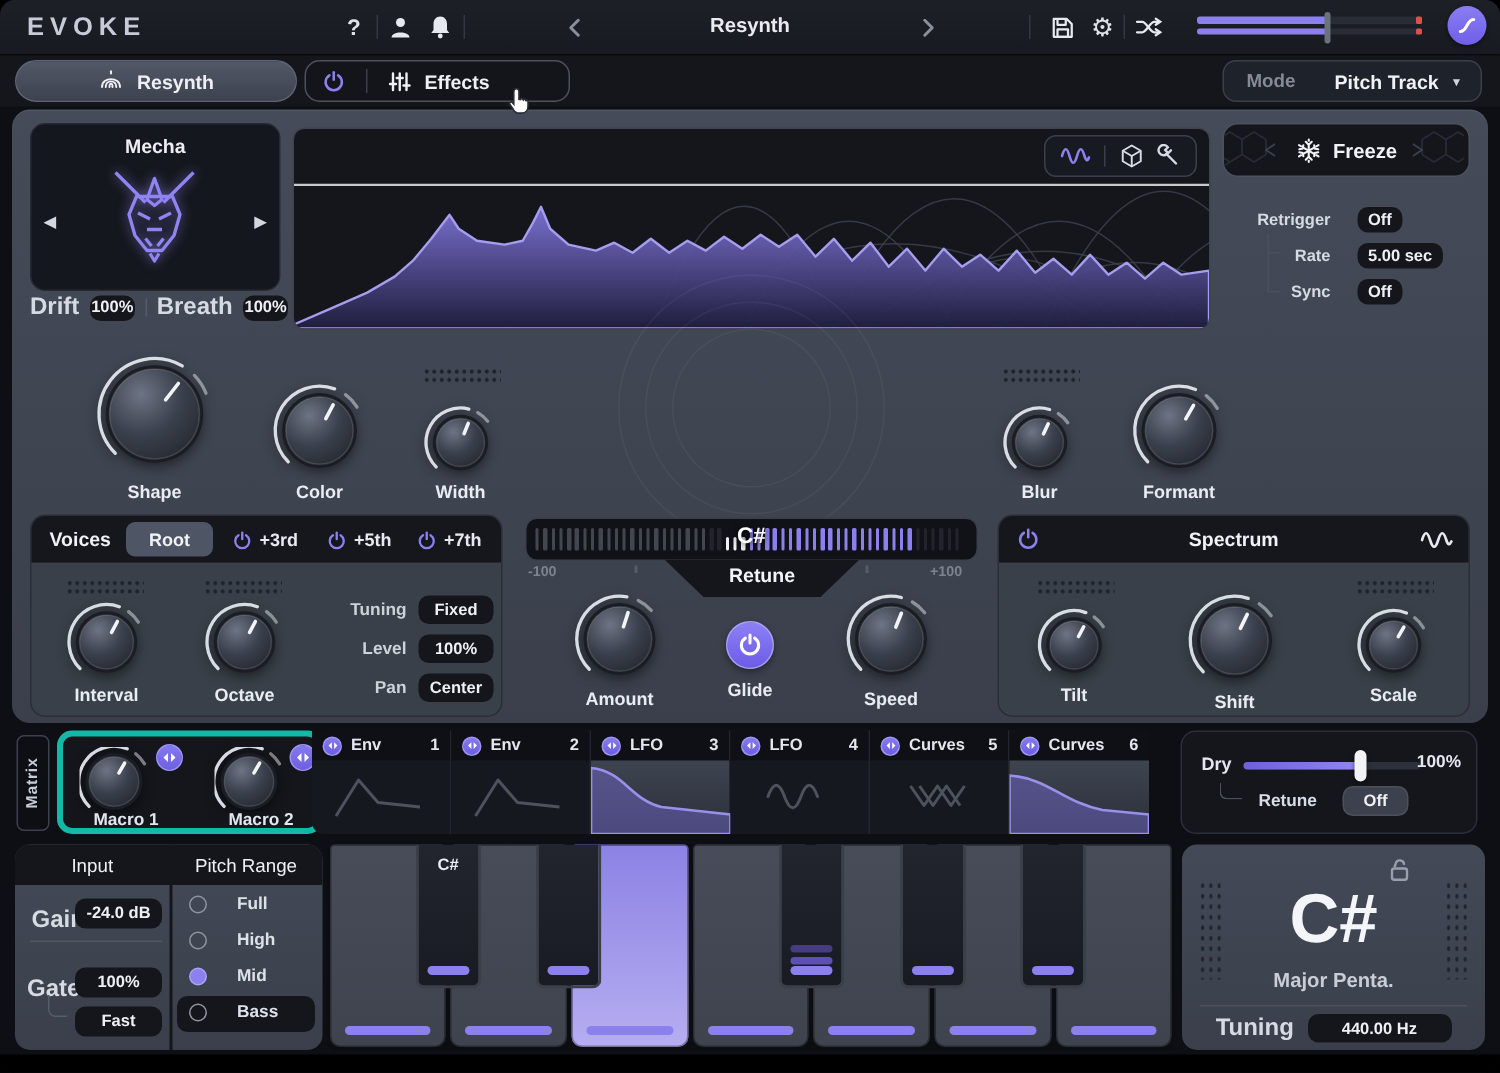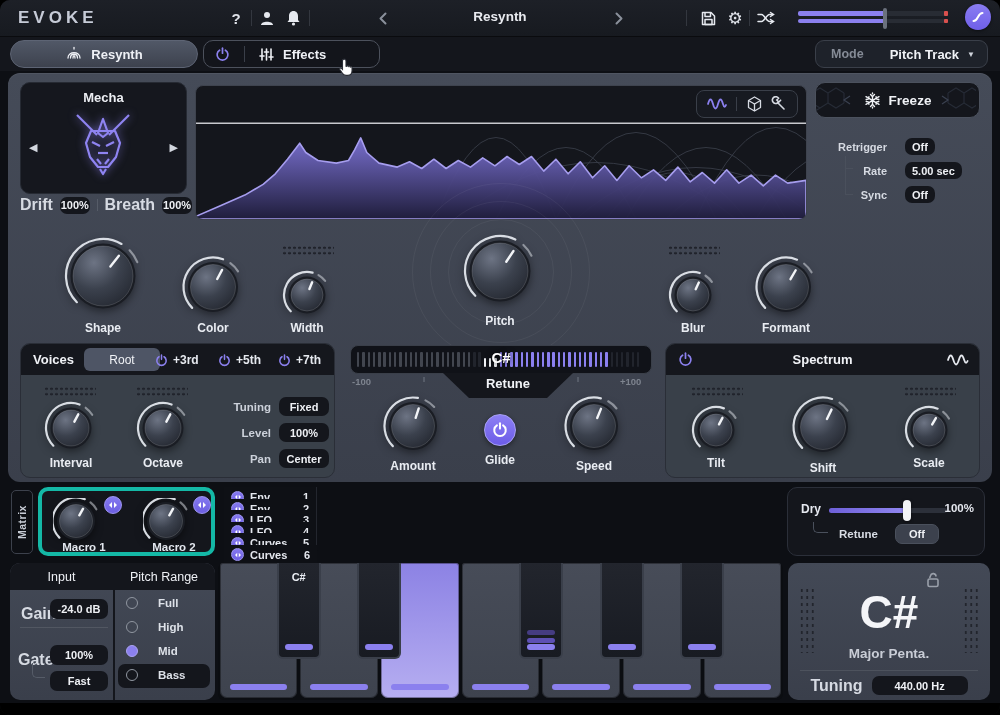--- a/index.html
+++ b/index.html
@@ -45,41 +45,41 @@
   .knob-wrap{position:absolute;cursor:pointer;}
   .knob-wrap svg{filter:drop-shadow(0 3px 4px rgba(0,0,0,.45));display:block;}
   .klabel{position:absolute;left:-20px;right:-20px;text-align:center;font-size:12px;font-weight:700;color:#e9ecf2;}
   .dots{position:absolute;width:52px;height:11px;background-image:radial-gradient(#20232b 1.1px,transparent 1.3px);background-size:5px 5.5px;}
   .ring{position:absolute;border:1px solid rgba(255,255,255,.05);border-radius:50%;}
   
   .subpanel{position:absolute;background:#394049;border:1px solid #2a2e37;border-radius:10px;box-sizing:border-box;}
   .subhdr{position:absolute;left:0;top:0;right:0;height:31px;background:#15171d;border-radius:9px 9px 0 0;}
   .tab-group{position:absolute;display:flex;align-items:center;gap:5px;cursor:pointer;}
   .tab-lbl{font-size:12px;font-weight:700;color:#e6e9ef;}
-  #root-tab{position:absolute;left:63px;top:4px;width:76px;height:23px;background:#4e5565;border-radius:6px;display:flex;align-items:center;justify-content:center;font-size:12px;font-weight:400;color:#f0f2f6;cursor:pointer;}
+  #root-tab{position:absolute;left:63px;top:4px;width:58px;height:23px;background:#4e5565;border-radius:6px;display:flex;align-items:center;justify-content:center;font-size:12px;font-weight:700;color:#f0f2f6;cursor:pointer;}
   .vp-row{position:absolute;left:188px;width:126px;height:19px;display:flex;align-items:center;}
   .vp-lbl{width:62px;text-align:right;font-size:11.5px;font-weight:700;color:#ccd1da;padding-right:8px;}
   .vp-box{width:50px;height:19px;}
   
   #retune-meter{position:absolute;left:342px;top:272px;width:300px;height:27px;background:#101218;border:1px solid #3a3f49;border-radius:8px;overflow:hidden;cursor:ew-resize;}
   #retune-bars{position:absolute;left:6px;top:0;width:288px;height:27px;display:flex;align-items:center;gap:2.9px;}
   .rbar{width:2.4px;border-radius:1px;flex:none;}
   #retune-note{position:absolute;left:0;top:3px;width:100%;text-align:center;font-size:15px;font-weight:700;color:#fff;text-shadow:0 0 6px rgba(0,0,0,.9);}
   #retune-tab{position:absolute;left:435px;top:300px;width:130px;height:25px;background:#14161c;clip-path:polygon(0 0,100% 0,80% 100%,20% 100%);display:flex;align-items:flex-start;justify-content:center;padding-top:3px;box-sizing:border-box;font-size:13px;font-weight:700;color:#f2f4f8;}
   .scale-mark{position:absolute;top:303px;font-size:9.5px;font-weight:700;color:#7e848f;}
   .tickmark{position:absolute;top:304px;width:1.5px;height:5px;background:#565c68;}
   #glide-btn{position:absolute;left:473px;top:338px;width:38px;height:38px;}
   #glide-circle{position:absolute;left:3px;top:3px;width:32px;height:32px;border-radius:50%;background:linear-gradient(#8d80f4,#6c5ce8);border:1px solid #a79ff5;box-sizing:border-box;display:flex;align-items:center;justify-content:center;cursor:pointer;box-shadow:0 2px 5px rgba(0,0,0,.4);}
   
   #matrix-tag{position:absolute;left:11px;top:490px;width:20px;height:62px;border:1px solid #3c414c;border-radius:5px;display:flex;align-items:center;justify-content:center;}
   #matrix-tag span{transform:rotate(-90deg);font-size:10.5px;font-weight:700;color:#c7ccd5;letter-spacing:.5px;}
   #macros-panel{position:absolute;left:38px;top:487px;width:177px;height:69px;background:#14161c;border:4px solid #14b8a6;border-radius:10px;box-sizing:border-box;}
   .mod-btn{position:absolute;width:18px;height:18px;border-radius:50%;background:linear-gradient(#8579ef,#6d5fe2);border:1.5px solid #9e95f3;box-sizing:border-box;display:flex;align-items:center;justify-content:center;cursor:pointer;}
   .macro-lbl{position:absolute;width:70px;text-align:center;font-size:11.5px;font-weight:700;color:#e2e6ed;}
-  #slots{position:absolute;left:224px;top:487px;width:558px;height:69px;display:flex;gap:0px;flex-direction:column;}
+  #slots{position:absolute;left:208px;top:487px;width:558px;height:69px;display:flex;gap:0px;}
   .slot{position:relative;width:93px;height:69px;border-right:1px solid #23262e;box-sizing:border-box;cursor:pointer;background:#15181f;}
   .slot:first-child{border-radius:8px 0 0 8px;}
   .slot:last-child{border-radius:0 8px 8px 0;border-right:none;}
   .slot-hdr{position:absolute;left:0;top:0;right:0;height:20px;background:#0e1015;display:flex;align-items:center;padding:0 7px;gap:6px;box-sizing:border-box;}
   .slot-name{font-size:11px;font-weight:700;color:#e4e7ee;flex:1;}
   .slot-num{font-size:11px;font-weight:700;color:#e4e7ee;}
   .slot-body{position:absolute;left:0;top:20px;right:0;bottom:0;}
   .slot.active .slot-body{background:linear-gradient(#3e4450,#2b2f3a);}
   #dry-panel{position:absolute;left:787px;top:487px;width:198px;height:69px;background:#14161c;border:1px solid #2b2f39;border-radius:10px;box-sizing:border-box;}
   #dry-track{position:absolute;left:41px;top:20px;width:118px;height:5px;border-radius:3px;background:#2c303a;cursor:pointer;}
@@ -363,37 +363,20 @@
             </radialGradient>
           </defs>
           <path d="M 8.736544032709403 41.2634559672906 A 23 23 0 0 1 30.56420359879236 2.6831982956520797" stroke="#e2e6ec" stroke-width="2.2" fill="none" stroke-linecap="round" opacity="0.95"></path>
           <path d="M 36.5 5.081415712957913 A 23 23 0 0 1 43.12424733295461 10.839786067509863" stroke="#e2e6ec" stroke-width="2.2" fill="none" stroke-linecap="round" opacity="0.5"></path>
           <circle cx="25" cy="25" r="18.5" fill="#1a1d24"></circle>
           <circle cx="25" cy="25" r="16" fill="url(#g_width)" stroke="rgba(255,255,255,.14)" stroke-width="1"></circle>
           <line x1="27.397482197861837" y1="19.06602333077256" x2="30.15458672540295" y2="12.241950161161006" stroke="#f2f4f7" stroke-width="2.4" stroke-linecap="round"></line>
         </svg>
         <div class="klabel" style="top: 51px;">Width</div>
       </div>
-    <div class="knob-wrap" style="left: 450px; top: 156px; width: 84px; height: 84px;">
-        <svg width="84" height="84" viewBox="0 0 84 84">
-          <defs>
-            <radialGradient id="g_pitch" cx="35%" cy="28%" r="80%">
-              <stop offset="0%" stop-color="#6d7484"></stop>
-              <stop offset="55%" stop-color="#3b414d"></stop>
-              <stop offset="100%" stop-color="#262a33"></stop>
-            </radialGradient>
-          </defs>
-          <path d="M 17.251262658470832 66.74873734152916 A 35 35 0 0 1 57.34299013761771 10.542208379529153" stroke="#e2e6ec" stroke-width="2.2" fill="none" stroke-linecap="round" opacity="0.95"></path>
-          <path d="M 65.41957122256004 15.989931108291202 A 35 35 0 0 1 73.45779162047084 26.65700986238229" stroke="#e2e6ec" stroke-width="2.2" fill="none" stroke-linecap="round" opacity="0.5"></path>
-          <circle cx="42" cy="42" r="30.5" fill="#1a1d24"></circle>
-          <circle cx="42" cy="42" r="28" fill="url(#g_pitch)" stroke="rgba(255,255,255,.14)" stroke-width="1"></circle>
-          <line x1="48.26296051887236" y1="32.71477918738353" x2="55.46536511557558" y2="22.036775252874598" stroke="#f2f4f7" stroke-width="2.4" stroke-linecap="round"></line>
-        </svg>
-        <div class="klabel" style="top: 85px;">Pitch</div>
-      </div>
     <div class="knob-wrap" style="left: 660px; top: 197px; width: 50px; height: 50px;">
         <svg width="50" height="50" viewBox="0 0 50 50">
           <defs>
             <radialGradient id="g_blur" cx="35%" cy="28%" r="80%">
               <stop offset="0%" stop-color="#6d7484"></stop>
               <stop offset="55%" stop-color="#3b414d"></stop>
               <stop offset="100%" stop-color="#262a33"></stop>
             </radialGradient>
           </defs>
           <path d="M 8.736544032709403 41.2634559672906 A 23 23 0 0 1 31.724549208622946 3.004990612850186" stroke="#e2e6ec" stroke-width="2.2" fill="none" stroke-linecap="round" opacity="0.95"></path>

